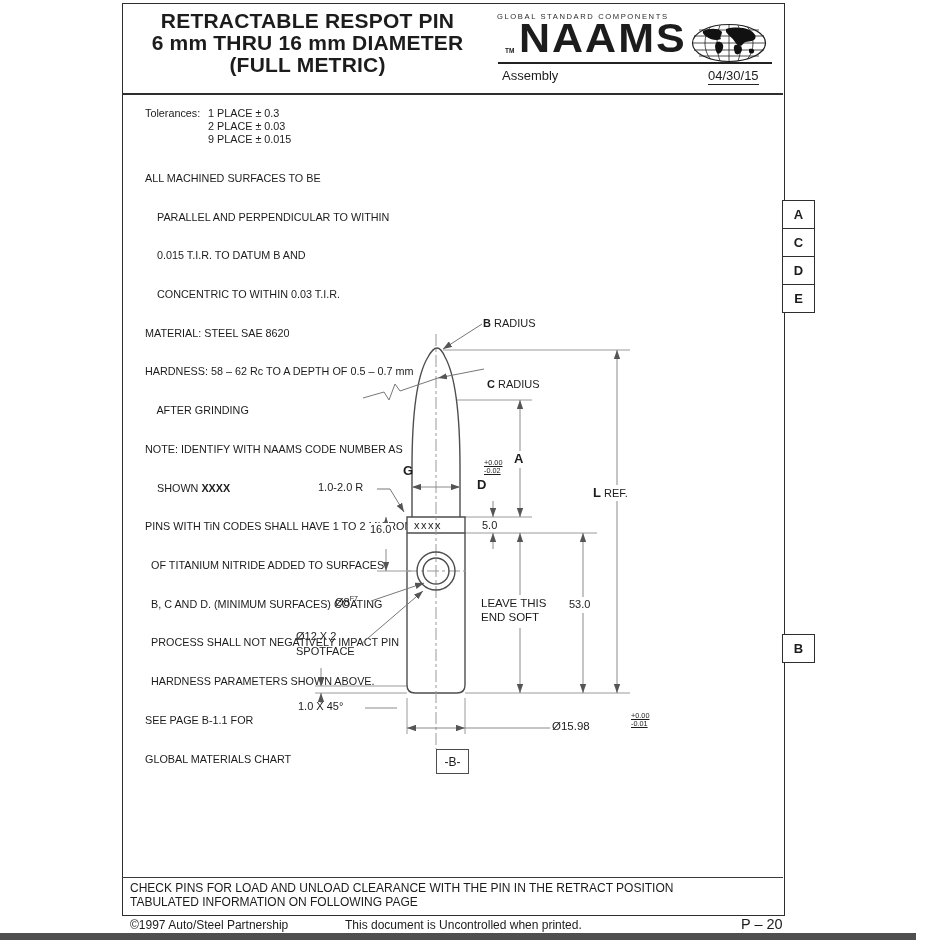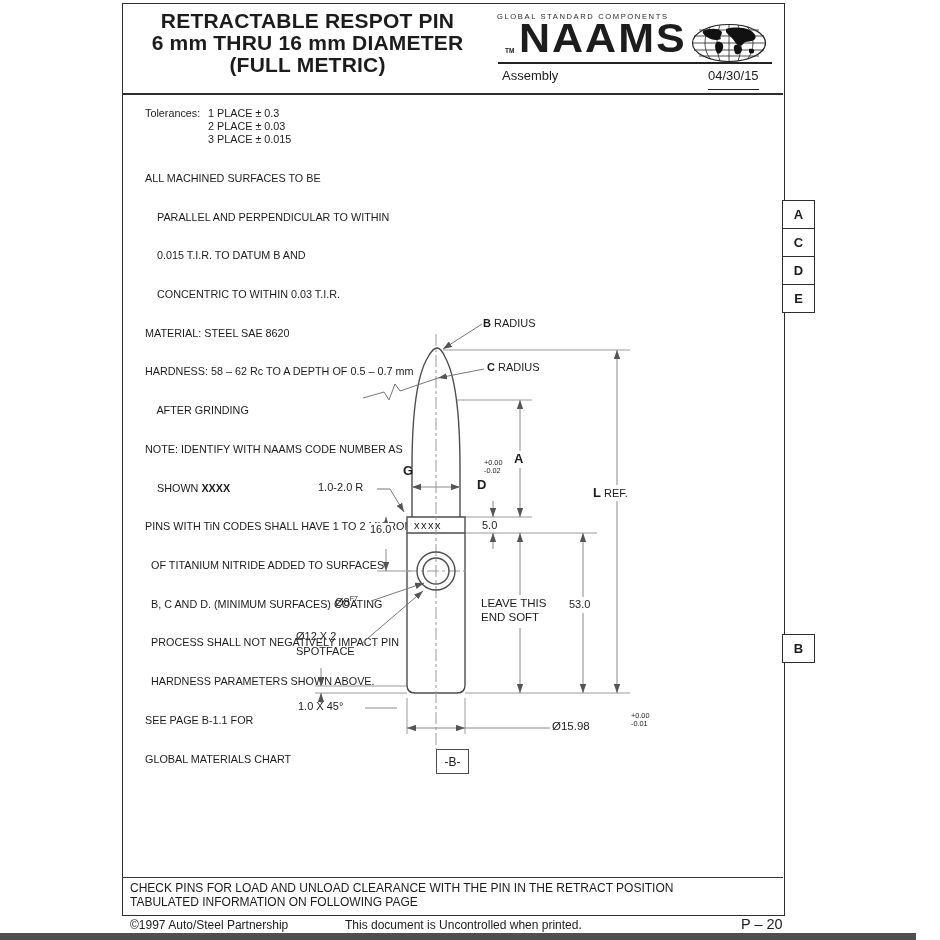--- a/index.html
+++ b/index.html
@@ -14,34 +14,34 @@
   
   .title{position:absolute;left:125px;top:10px;width:365px;text-align:center;
          font-weight:bold;font-size:21px;line-height:22px;letter-spacing:.2px;}
   .tagline{position:absolute;left:497px;top:12px;width:196px;font-size:7.6px;letter-spacing:1.6px;
            white-space:nowrap;overflow:hidden;color:#2a2a2a;}
   .tm{position:absolute;left:505px;top:47px;font-size:6.5px;font-weight:bold;}
   .naams{position:absolute;left:519px;top:15px;font-size:43px;font-weight:bold;letter-spacing:2px;
          transform:scaleY(.96);transform-origin:top left;}
   .brandline{position:absolute;left:498px;top:62px;width:274px;height:2px;background:#222;}
   .assembly{position:absolute;left:502px;top:68px;font-size:13px;}
-  .hdate{position:absolute;left:708px;top:68px;font-size:13px;border-bottom:1.4px solid #222;padding-bottom:6px;}
+  .hdate{position:absolute;left:708px;top:68px;font-size:13px;border-bottom:1.4px solid #222;padding-bottom:1px;}
   .globe{position:absolute;left:691px;top:23px;}
   
   .notes{position:absolute;left:145px;top:107px;font-size:10.8px;line-height:12.9px;white-space:pre;}
   .tolrow{position:absolute;left:145px;top:107px;font-size:10.8px;line-height:12.9px;}
   .tolvals{position:absolute;left:208px;top:107px;font-size:10.8px;line-height:12.9px;}
   
   .zone{position:absolute;left:782px;width:31px;height:27px;border:1.6px solid #2e2e2e;background:#fff;
         font-size:13px;font-weight:bold;display:flex;align-items:center;justify-content:center;}
   
   .lbl{position:absolute;font-size:11px;white-space:nowrap;color:#1c1c1c;}
   .bgw{background:#fff;padding:0 2px;}
   .dimletter{font-size:13px;font-weight:bold;}
-  .tol{position:absolute;font-size:7.3px;line-height:8.2px;white-space:nowrap;}
+  .tol{position:absolute;font-size:7.3px;line-height:8.2px;white-space:nowrap;text-decoration:underline;}
   sup{font-size:7px;vertical-align:super;}
   .datumbox{position:absolute;left:436px;top:749px;width:31px;height:23px;border:1.4px solid #4d4d4d;
             background:#fff;display:flex;align-items:center;justify-content:center;font-size:12px;}
   
   .noteline{position:absolute;left:130px;font-size:12px;}
   .foot{position:absolute;top:918px;font-size:12px;}
   .pgnum{position:absolute;top:916px;left:741px;font-size:14.5px;}
   .obj{stroke:#4d4d4d;stroke-width:1.4;fill:none;}
   .objf{stroke:#4d4d4d;stroke-width:1.4;fill:#fff;}
   .ext{stroke:#9a9a9a;stroke-width:1;}
@@ -78,21 +78,21 @@
     <path d="M58 26 C61 25,64 26,63 29 C62 31,59 31,58 29 Z" fill="#111"></path>
   </svg>
   <div class="brandline"></div>
   <div class="assembly">Assembly</div>
   <div class="hdate">04/30/15</div>
 
   <div class="tolrow">Tolerances:</div>
   <div class="tolvals">
     <div>1 PLACE ± 0.3</div>
     <div>2 PLACE ± 0.03</div>
-    <div>3 PLACE ± 0.015</div>
+    <div>9 PLACE ± 0.015</div>
   </div>
   <div class="notes" style="top:146px;">
     <div>ALL MACHINED SURFACES TO BE</div>
     <div>    PARALLEL AND PERPENDICULAR TO WITHIN</div>
     <div>    0.015 T.I.R. TO DATUM B AND</div>
     <div>    CONCENTRIC TO WITHIN 0.03 T.I.R.</div>
     <div>MATERIAL: STEEL SAE 8620</div>
     <div>HARDNESS: 58 – 62 Rc TO A DEPTH OF 0.5 – 0.7 mm</div>
     <div>    AFTER GRINDING</div>
     <div>NOTE: IDENTIFY WITH NAAMS CODE NUMBER AS</div>
@@ -185,21 +185,21 @@
       <line class="ldr" x1="482" y1="324" x2="443" y2="349" marker-end="url(#arr)"></line>
       <line class="ldr" x1="484" y1="369" x2="438" y2="378" marker-end="url(#arr)"></line>
       <path class="ldr" d="M 438,378 L 400,391 L 395,384 L 389,400 L 384,392 L 363,398"></path>
       <path class="ldr" d="M 377,489 L 390,489 L 404,512" marker-end="url(#arr)"></path>
       <line class="ldr" x1="371" y1="601" x2="424" y2="583" marker-end="url(#arr)"></line>
       <line class="ldr" x1="360" y1="645" x2="423" y2="591" marker-end="url(#arr)"></line>
     </g>
   </svg>
 
   <div class="lbl" style="left:483px;top:317px;"><b>B</b><span> RADIUS</span></div>
-  <div class="lbl" style="left:487px;top:361px;"><b>C</b><span> RADIUS</span></div>
+  <div class="lbl" style="left:487px;top:378px;"><b>C</b><span> RADIUS</span></div>
   <div class="lbl dimletter" style="left:403px;top:463px;">G</div>
   <div class="lbl dimletter" style="left:477px;top:477px;">D</div>
   <div class="tol" style="left:484px;top:459px;">
     <div>+0.00</div>
     <div>-0.02</div>
   </div>
   <div class="lbl dimletter bgw" style="left:512px;top:451px;">A</div>
   <div class="lbl bgw" style="left:591px;top:485px;"><b style="font-size:13px;">L</b><span> REF.</span></div>
   <div class="lbl" style="left:318px;top:481px;">1.0-2.0 R</div>
   <div class="lbl" style="left:414px;top:519px;letter-spacing:1.5px;">xxxx</div>

